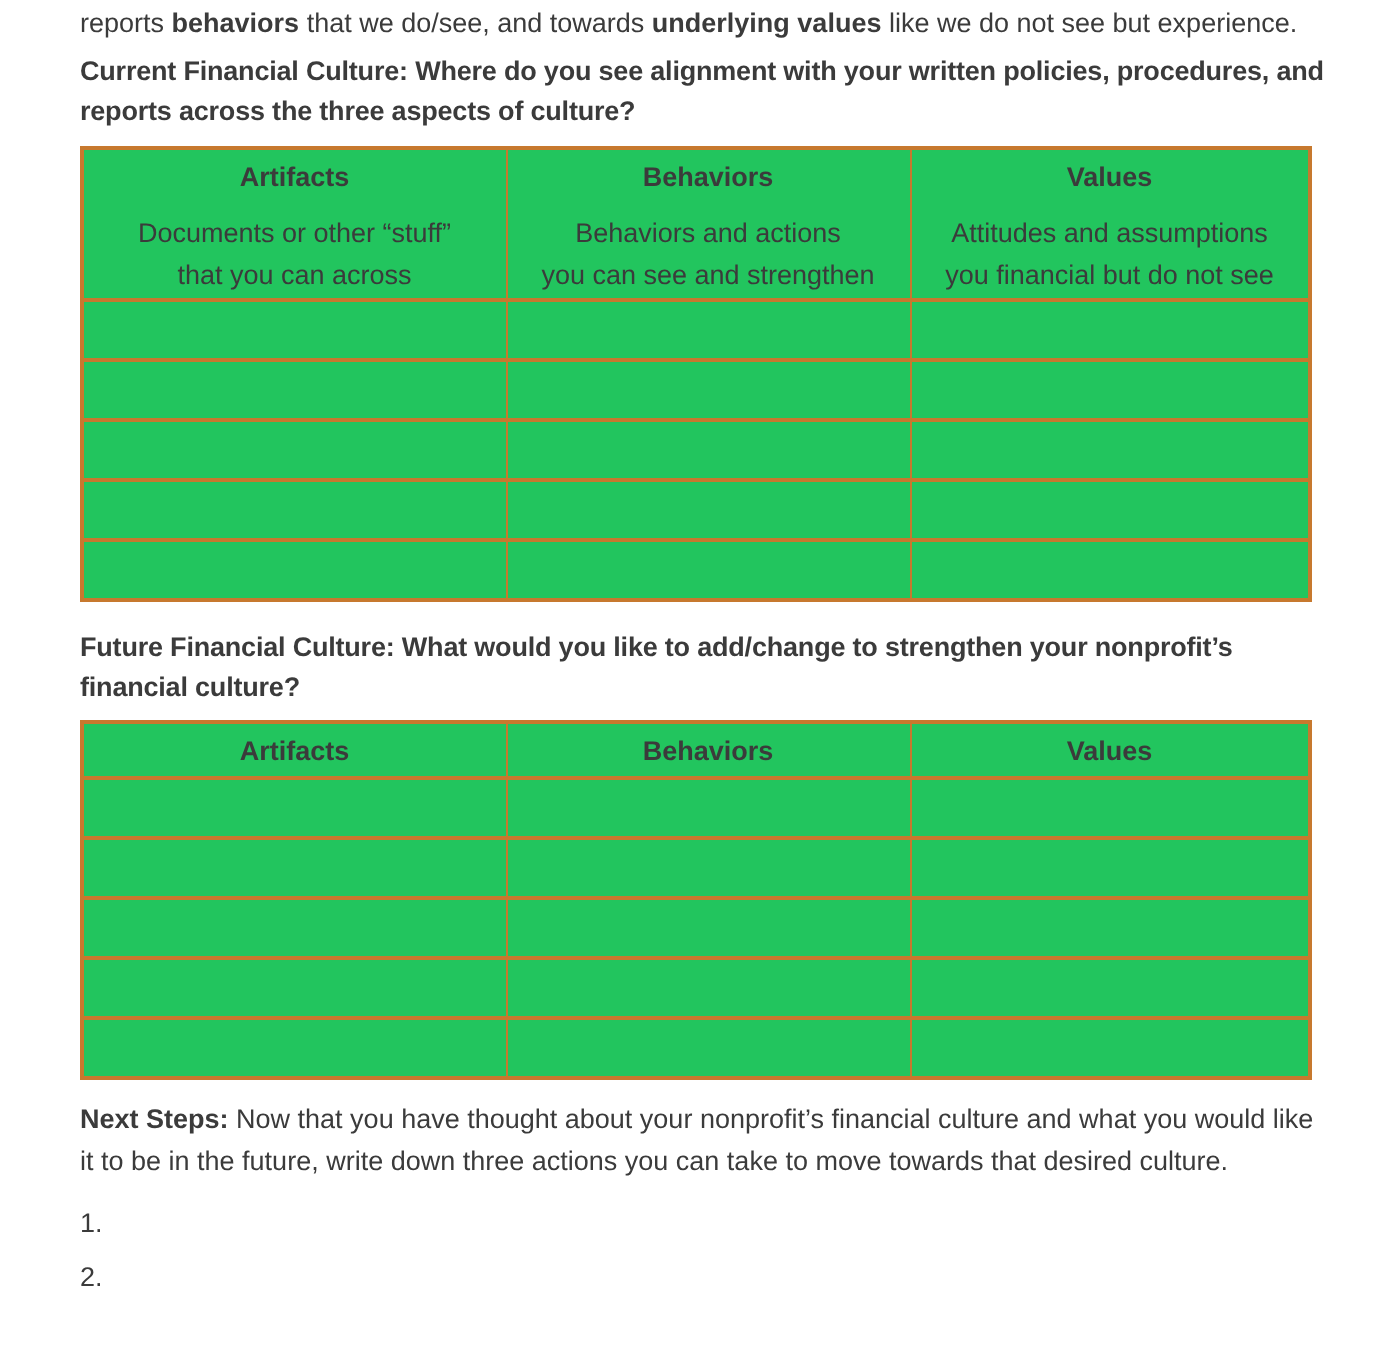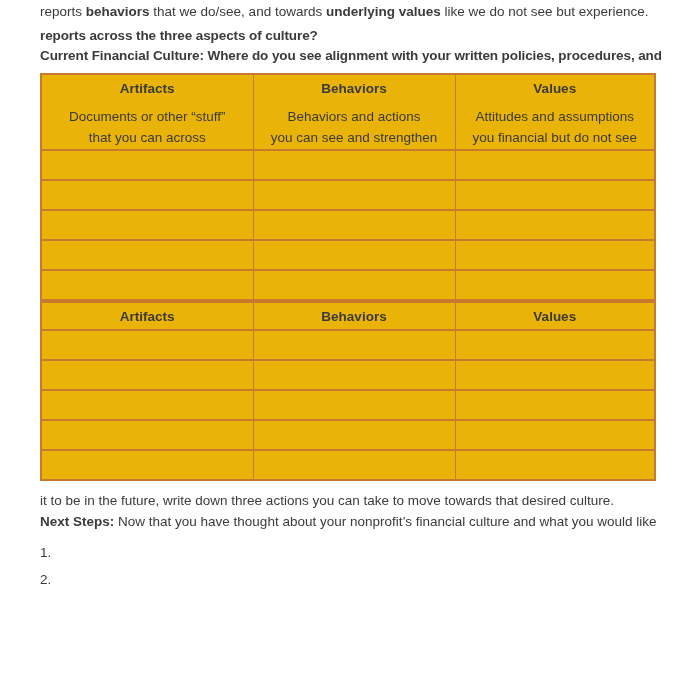--- a/index.html
+++ b/index.html
@@ -16,21 +16,21 @@
 
   .intro { margin: 0; }
 
   .section-heading { font-weight: 700; }
   .section-heading .line { line-height: 20px; letter-spacing: -0.1px; }
   .heading-current { margin: 4px 0 7px 0; }
   .heading-future  { margin: 13px 0 6px 0; }
 
   table.culture-table {
     border-collapse: collapse; table-layout: fixed;
-    width: 614px; background: #eab308;
+    width: 614px; background: #22c55e;
     border: 2px solid var(--accent);
   }
   table.culture-table th, table.culture-table td {
     border-style: solid; border-color: var(--accent);
     border-width: 2px 1px; padding: 0;
   }
   th.t1-head { height: 76px; vertical-align: top; font-weight: 400; }
   .col-title { font-weight: 700; line-height: 21px; margin-top: 3px; text-align: center; }
   .col-sub   { line-height: 21px; margin-top: 7px; }
   th.t2-head { height: 28px; font-weight: 700; text-align: center; line-height: 21px; vertical-align: middle; }
@@ -43,22 +43,22 @@
   b, .bold { font-weight: 700; }
 </style>
 </head>
 <body>
 
 <div class="content">
 
   <div class="intro line"><span>reports </span><span class="bold">behaviors</span><span> that we do/see, and towards </span><span class="bold">underlying values</span><span> like we do not see but experience.</span></div>
 
   <div class="section-heading heading-current">
+    <div class="line">Current Financial Culture: Where do you see alignment with your written policies, procedures, and</div>
     <div class="line">reports across the three aspects of culture?</div>
-    <div class="line">Current Financial Culture: Where do you see alignment with your written policies, procedures, and</div>
   </div>
 
   <table class="culture-table">
     <colgroup>
         <col style="width:212px">
         <col style="width:202px">
         <col style="width:200px">
       </colgroup>
     <thead>
       <tr>
@@ -107,20 +107,24 @@
           <td class="blank-cell"></td>
         </tr>
       <tr>
           <td class="blank-cell"></td>
           <td class="blank-cell"></td>
           <td class="blank-cell"></td>
         </tr>
     </tbody>
   </table>
 
+  <div class="section-heading heading-future">
+    <div class="line">Future Financial Culture: What would you like to add/change to strengthen your nonprofit’s</div>
+    <div class="line">financial culture?</div>
+  </div>
 
   <table class="culture-table">
     <colgroup>
         <col style="width:212px">
         <col style="width:202px">
         <col style="width:200px">
       </colgroup>
     <thead>
       <tr>
         <th class="t2-head">Artifacts</th>
@@ -151,20 +155,20 @@
         </tr>
       <tr>
           <td class="blank-cell"></td>
           <td class="blank-cell"></td>
           <td class="blank-cell"></td>
         </tr>
     </tbody>
   </table>
 
   <div class="next-steps">
+    <div class="line"><span class="bold">Next Steps:</span><span> Now that you have thought about your nonprofit’s financial culture and what you would like</span></div>
     <div class="line">it to be in the future, write down three actions you can take to move towards that desired culture.</div>
-    <div class="line"><span class="bold">Next Steps:</span><span> Now that you have thought about your nonprofit’s financial culture and what you would like</span></div>
   </div>
 
   <div class="num-item num-1">1.</div>
   <div class="num-item num-2">2.</div>
 
 </div>
 
 </body></html>

